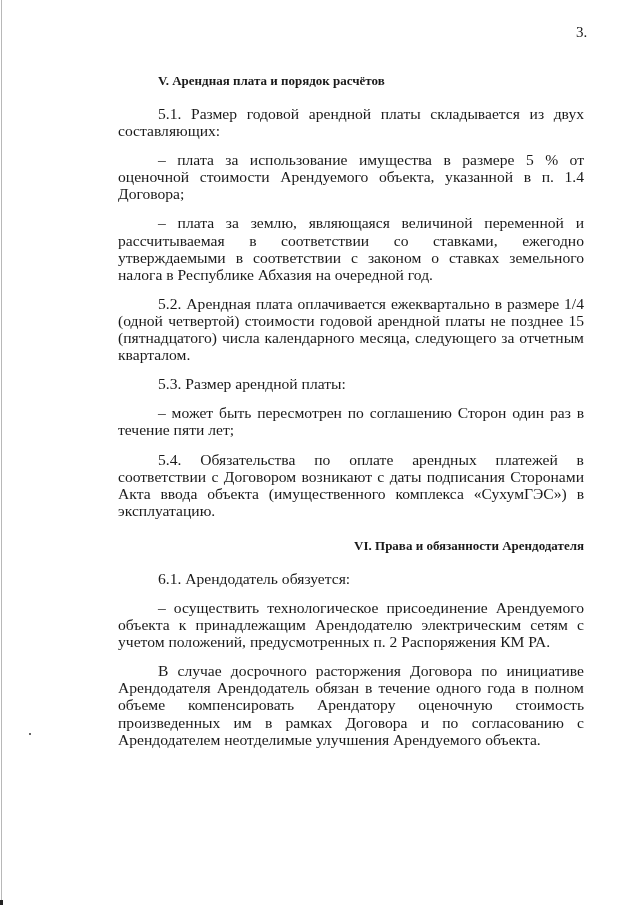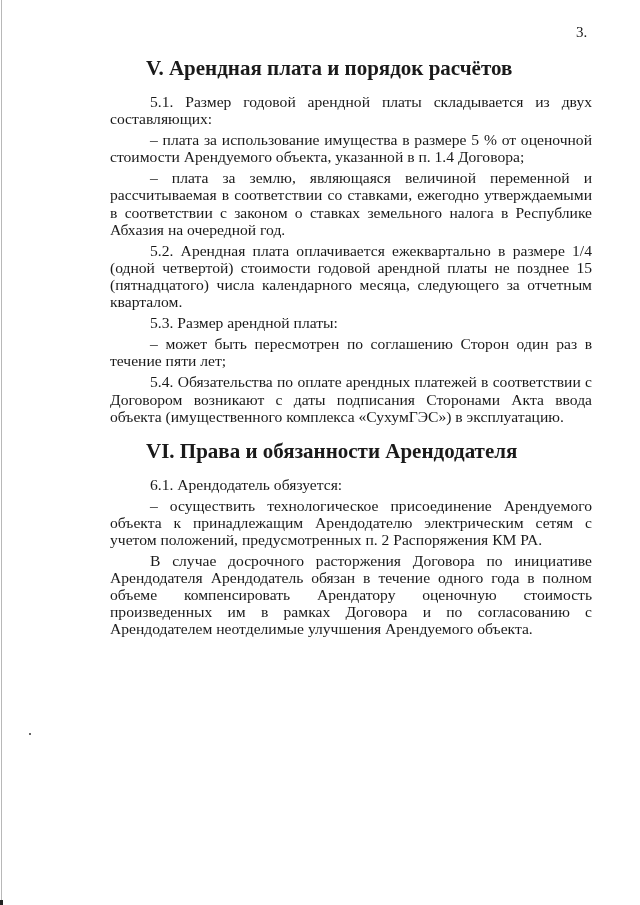--- a/index.html
+++ b/index.html
@@ -1,24 +1,24 @@
 <!DOCTYPE html>
 <html><head>
 <meta charset="utf-8">
 <style>
   html, body { margin: 0; padding: 0; }
   body { width: 640px; height: 905px; background: #ffffff; position: relative; overflow: hidden;
          font-family: "Liberation Serif", "DejaVu Serif", serif; color: #1a1a1a; }
   .edge { position: absolute; left: 1px; top: 0; width: 1px; height: 905px; background: #b8b8b8; }
   .page-num { position: absolute; left: 576px; top: 24px; font-size: 15px; }
   .content { position: absolute; left: 106px; top: 60px; width: 490px; font-size: 15.6px; line-height: 17.1px; }
-  .content p { margin: 4px; text-align: justify; text-indent: 40px; }
-  h2 { margin: 0; font-size: 21px; font-weight: bold; text-indent: 40px; line-height: 17px; }
+  .content p { margin: 12px; text-align: justify; text-indent: 40px; }
+  h2 { margin: 12px; font-size: 13px; font-weight: bold; text-indent: 40px; line-height: 17px; }
   .h-first { margin-bottom: 16px; }
-  .h-second { margin-top: 18px; margin-bottom: 16px; }
+  .h-second { margin-top: 18px; margin-bottom: 16px; text-align: right; }
   .dot { position: absolute; left: 29px; top: 733px; width: 2px; height: 2px; background: #333; border-radius: 1px; }
   .mark { position: absolute; left: 0; top: 900px; width: 3px; height: 5px; background: #222; }
 </style>
 </head>
 <body>
 
 <div class="edge"></div>
 <div class="page-num">3.</div>
 
 <div class="content">

